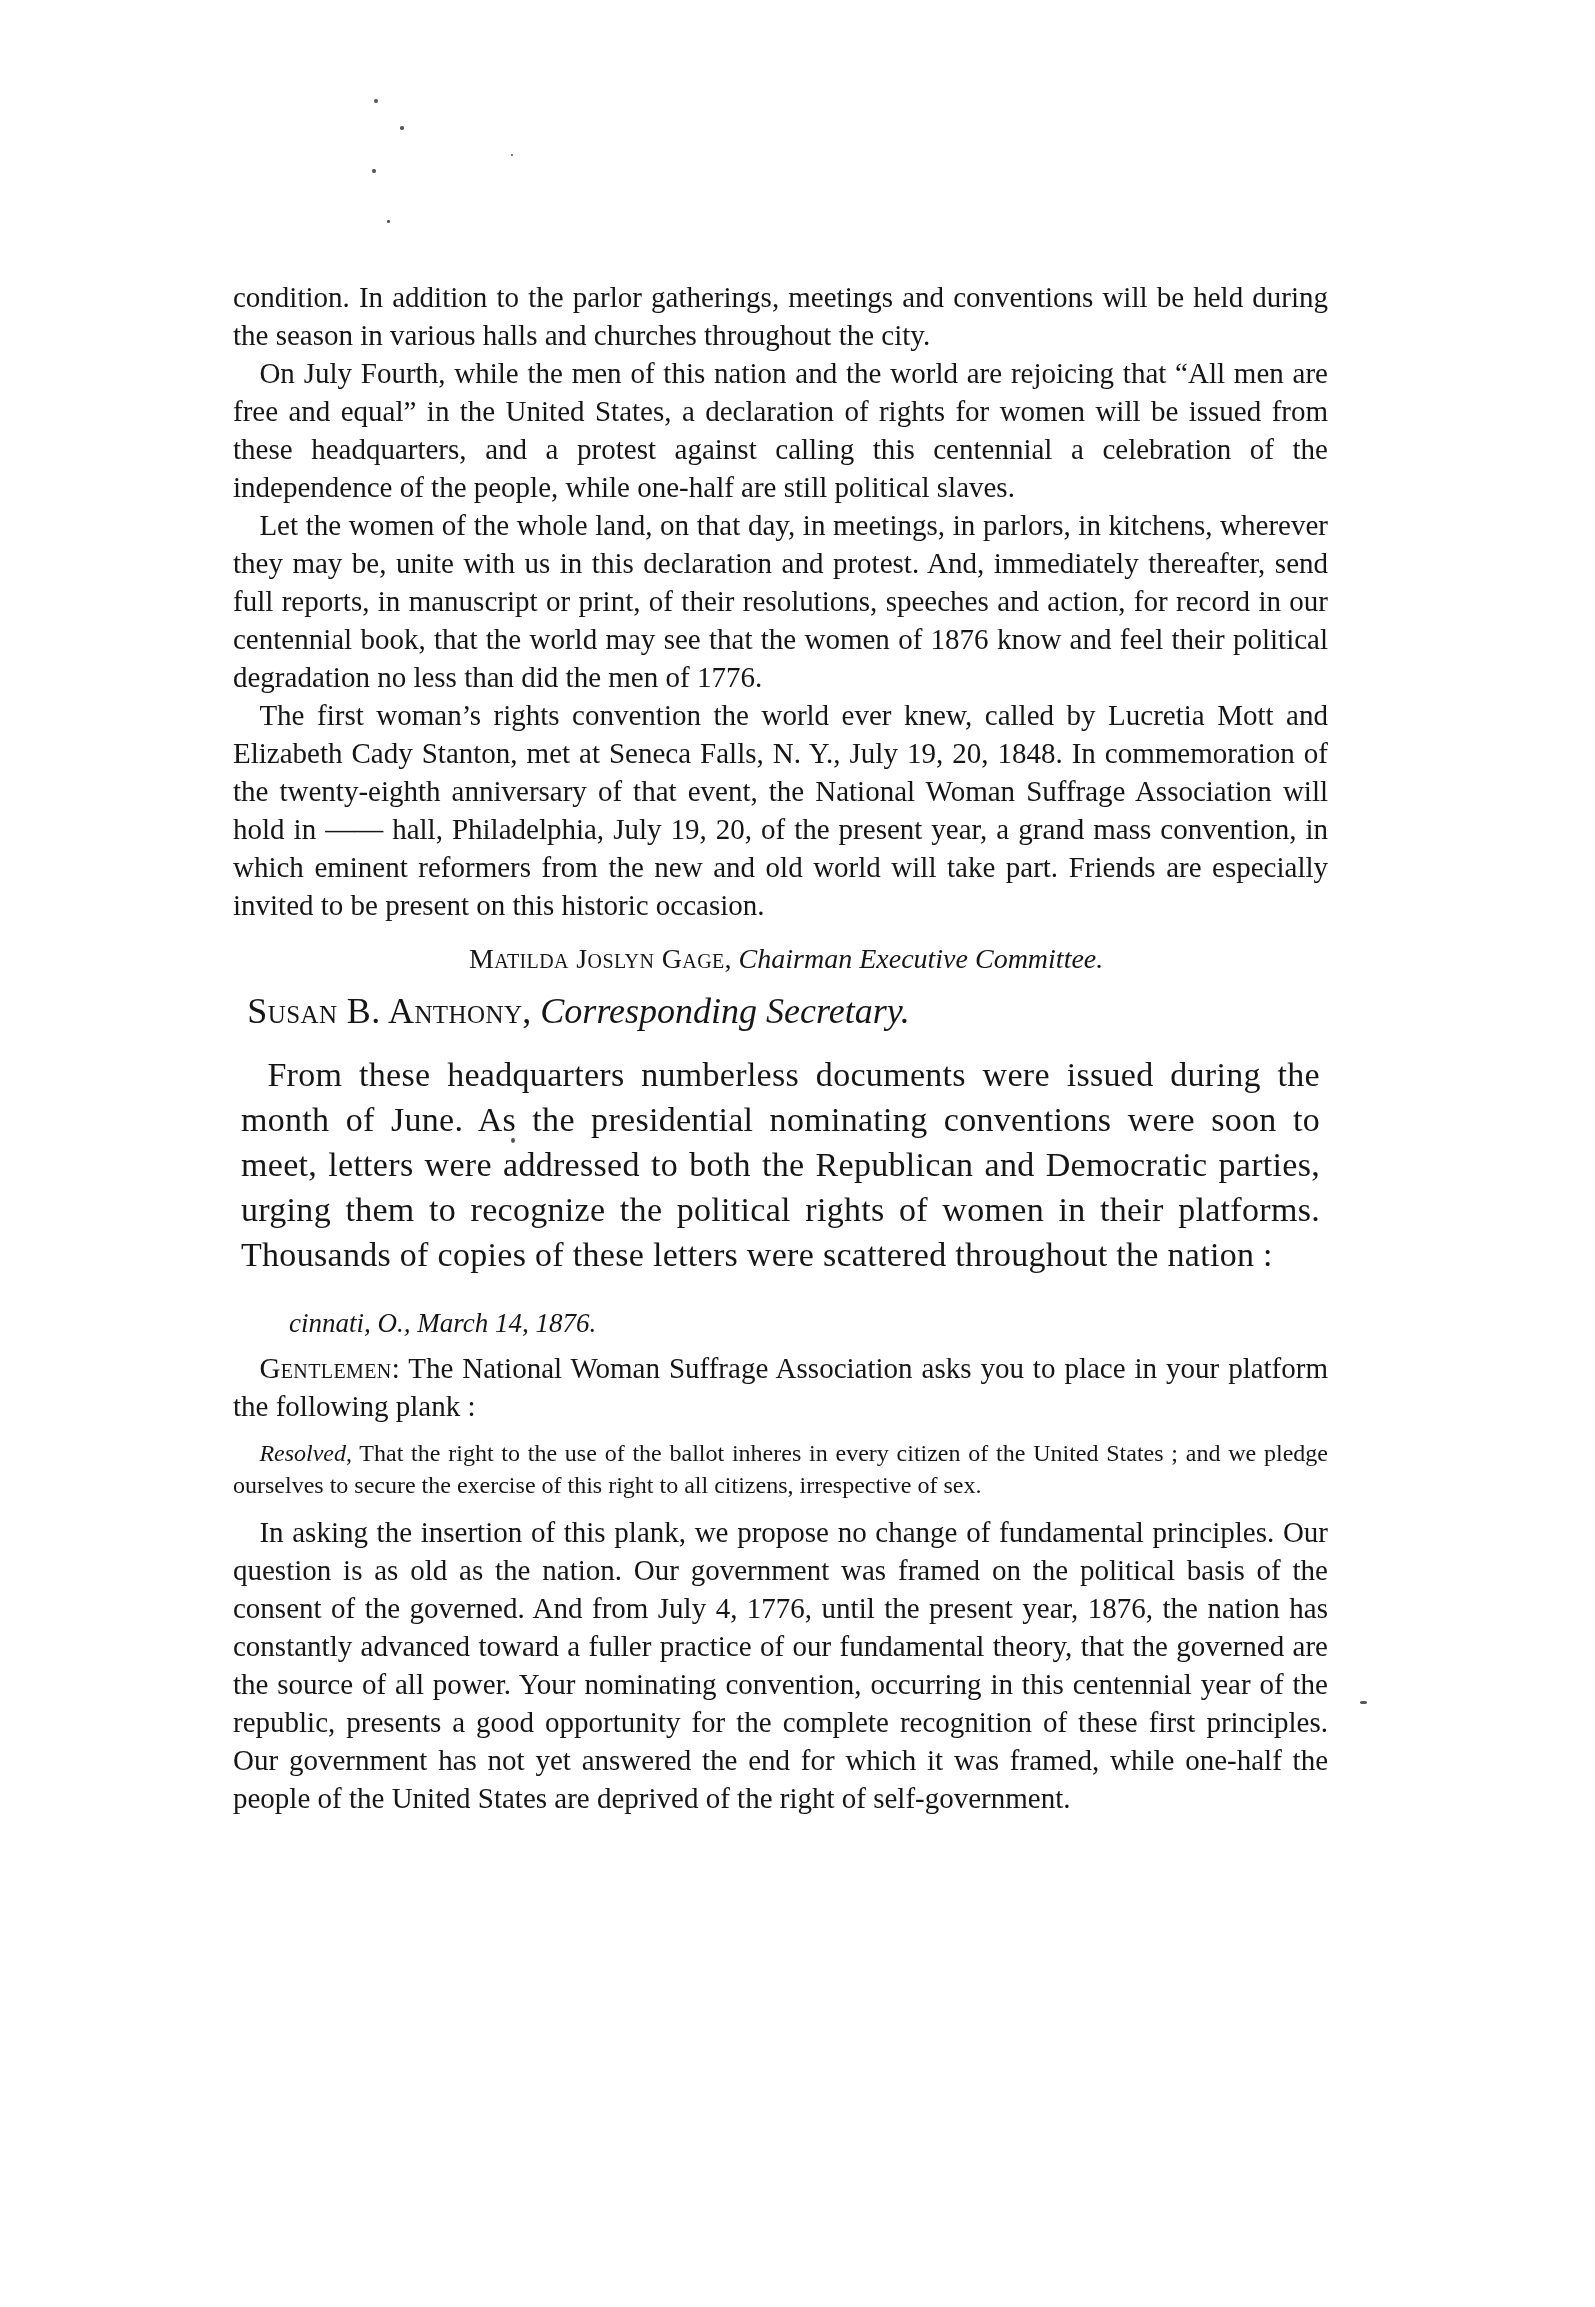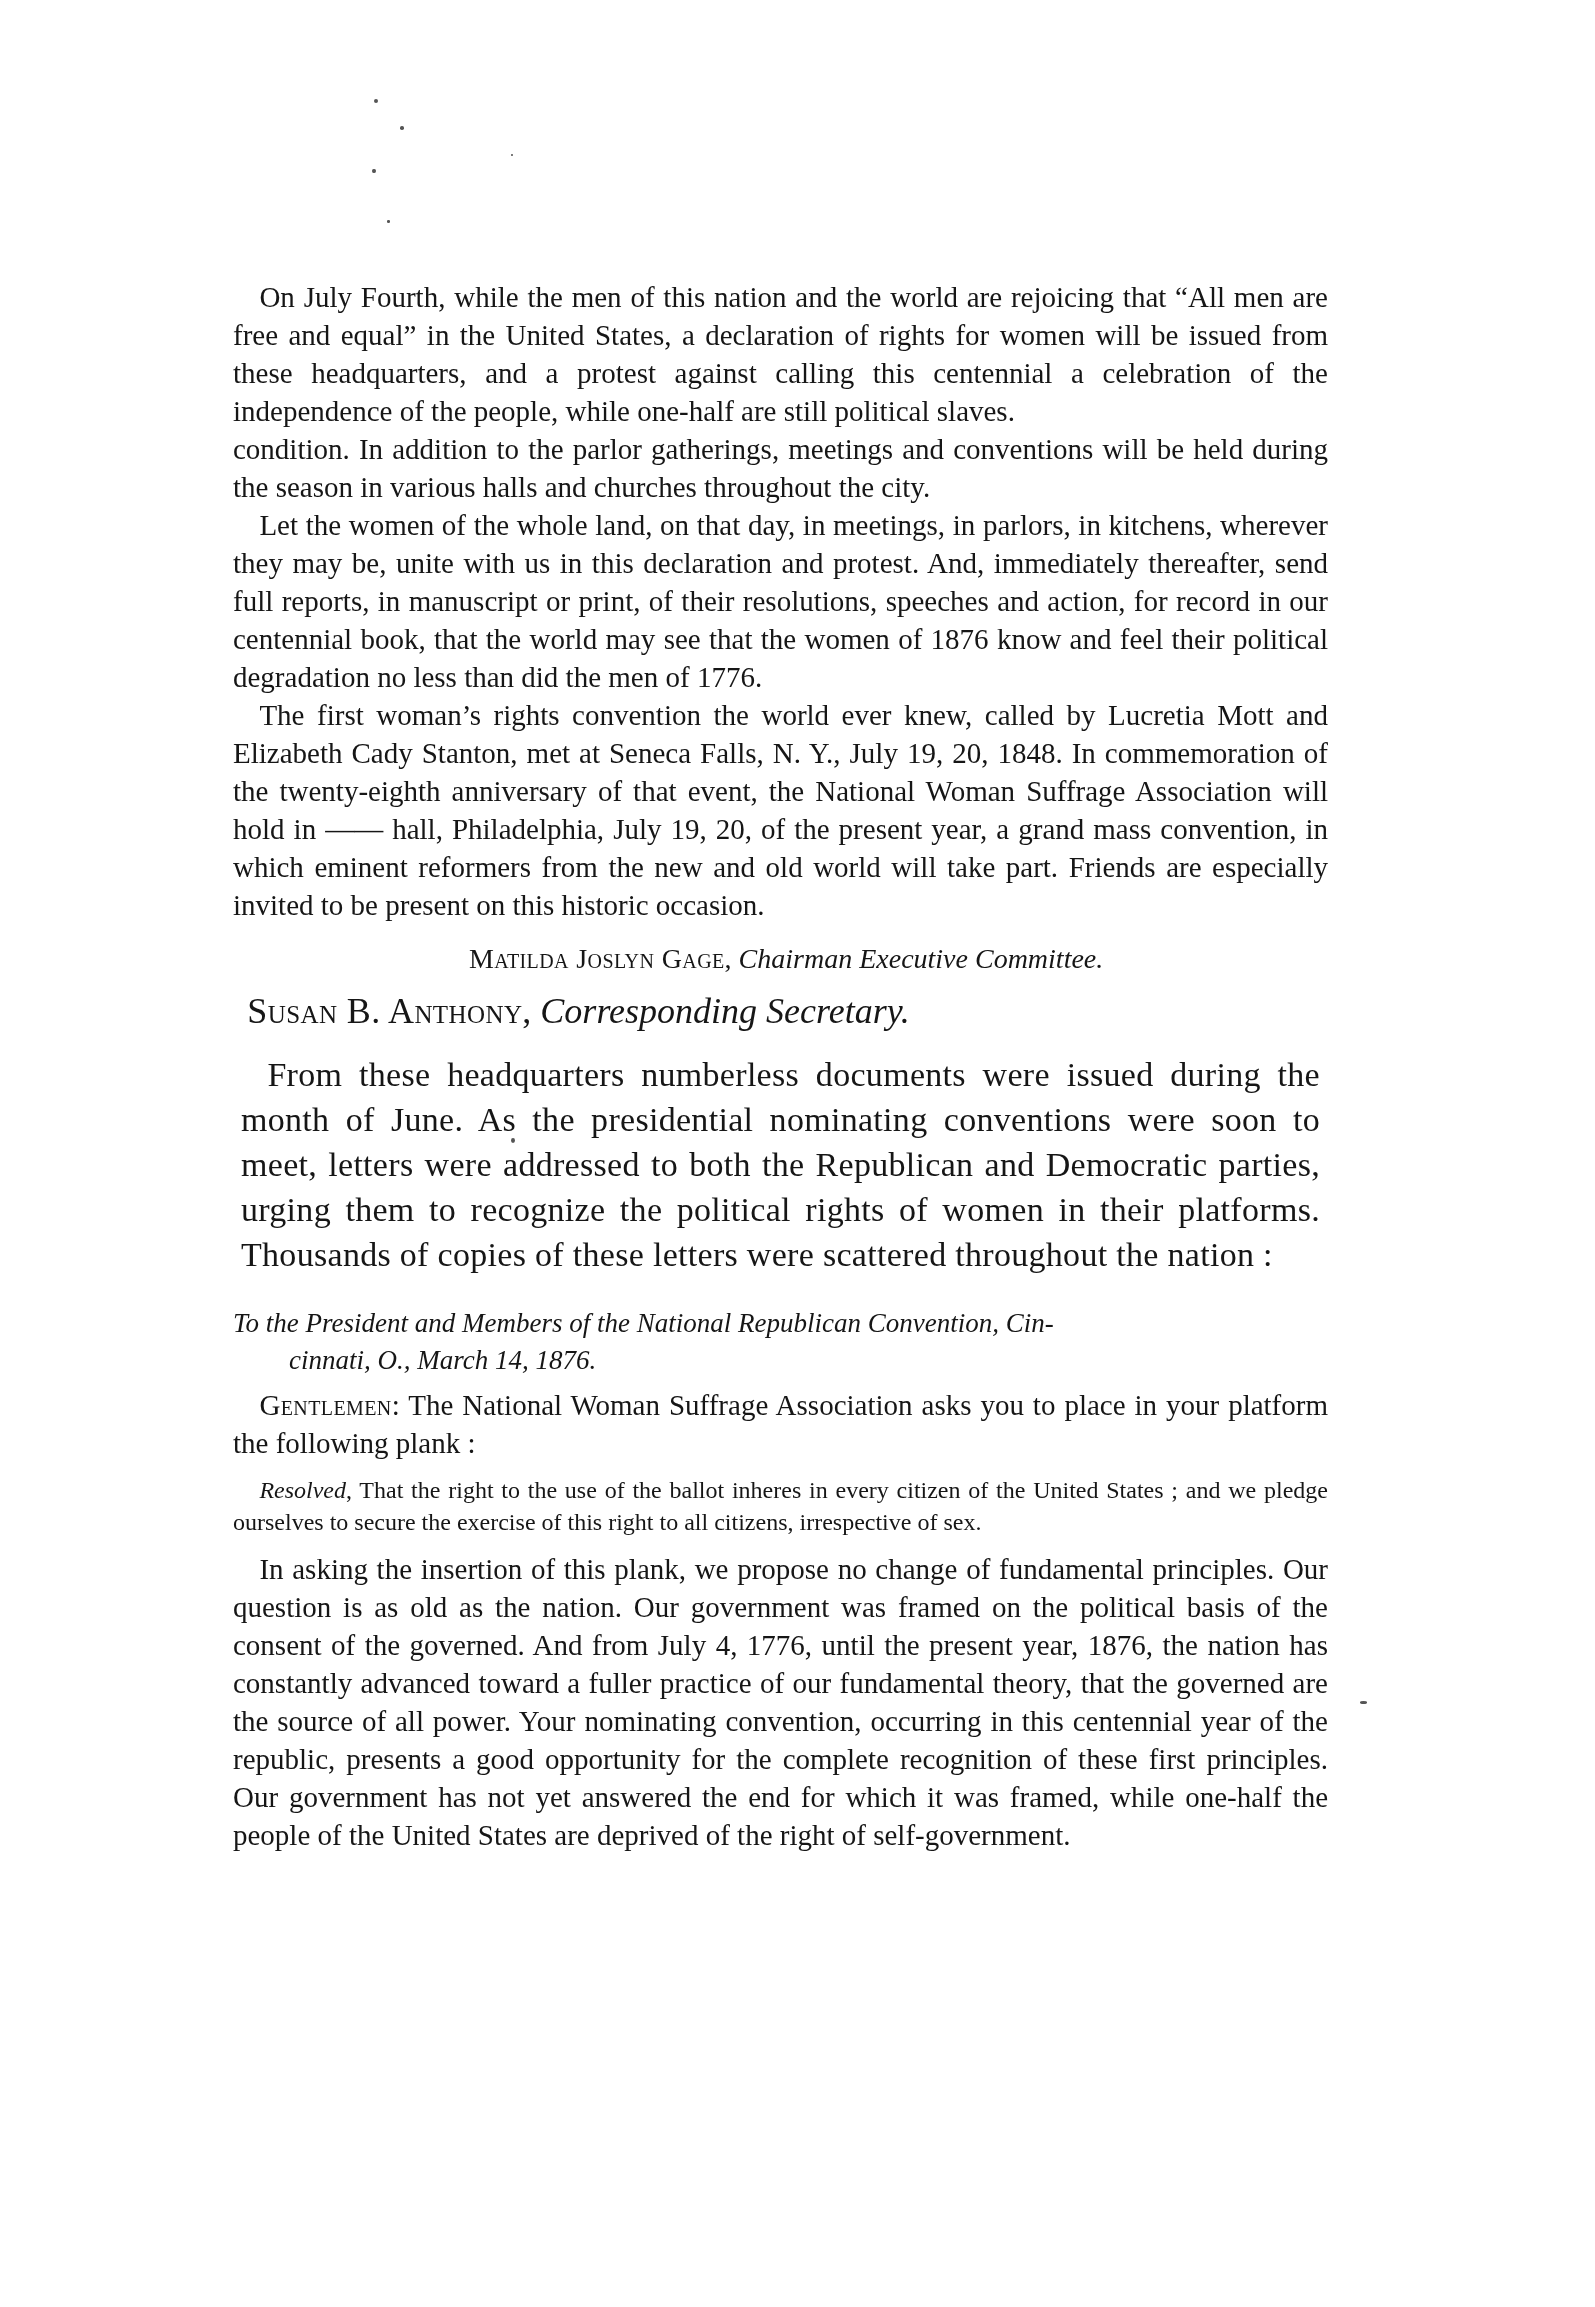--- a/index.html
+++ b/index.html
@@ -122,40 +122,39 @@
   <div class="speck" style="left:400px;top:126px;width:3.5px;height:3.5px;"></div>
   <div class="speck" style="left:372px;top:169px;width:3.5px;height:4.4px;"></div>
   <div class="speck" style="left:387px;top:220px;width:2.6px;height:2.6px;"></div>
   <div class="speck" style="left:511px;top:154px;width:1.8px;height:1.8px;"></div>
   <div class="speck" style="left:1360px;top:1701px;width:7px;height:2.6px;"></div>
   <div class="speck" style="left:511px;top:1138px;width:4.4px;height:5.3px;"></div>
 
 
   <div class="body-block block1">
 
+    <p class="p last-left">condition. In addition to the parlor gatherings, meetings and conventions will be held during the season in various halls and churches throughout the city.</p>
     <p class="p indent last-left">On July Fourth, while the men of this nation and the world are rejoicing that “All men are free and equal” in the United States, a declaration of rights for women will be issued from these headquarters, and a protest against calling this centennial a celebration of the independence of the people, while one-half are still political slaves.</p>
-    <p class="p last-left">condition. In addition to the parlor gatherings, meetings and conventions will be held during the season in various halls and churches throughout the city.</p>
     <p class="p indent last-left">Let the women of the whole land, on that day, in meetings, in parlors, in kitchens, wherever they may be, unite with us in this declaration and protest. And, immediately thereafter, send full reports, in manuscript or print, of their resolutions, speeches and action, for record in our centennial book, that the world may see that the women of 1876 know and feel their political degradation no less than did the men of 1776.</p>
     <p class="p indent last-left">The first woman’s rights convention the world ever knew, called by Lucretia Mott and Elizabeth Cady Stanton, met at Seneca Falls, N. Y., July 19, 20, 1848. In commemoration of the twenty-eighth anniversary of that event, the National Woman Suffrage Association will hold in —— hall, Philadelphia, July 19, 20, of the present year, a grand mass convention, in which eminent reformers from the new and old world will take part. Friends are especially invited to be present on this historic occasion.</p>
 
     <p class="signature-1">
       <span class="sc">Matilda Joslyn Gage</span><span>, </span><span class="it">Chairman Executive Committee.</span>
     </p>
     <p class="signature-2">
       <span class="sc">Susan B. Anthony</span><span>, </span><span class="it">Corresponding Secretary.</span>
     </p>
 
     <div class="gap-m"></div>
 
     <p class="large last-left">From these headquarters numberless documents were issued during the month of June. As the presidential nominating conventions were soon to meet, letters were addressed to both the Republican and Democratic parties, urging them to recognize the political rights of women in their platforms. Thousands of copies of these letters were scattered throughout the nation :</p>
 
     <div class="gap-l"></div>
 
     <p class="address">
-      <span>To the President and Members of the National Republican Convention, Cin-</span>
       <span class="line2">cinnati, O., March 14, 1876.</span>
     </p>
 
     <div class="gap-s"></div>
 
     <p class="p indent last-left"><span class="sc">Gentlemen</span><span>: The National Woman Suffrage Association asks you to place in your platform the following plank :</span></p>
 
     <div class="gap-m"></div>
 
     <p class="small last-left"><span class="it">Resolved</span><span>, That the right to the use of the ballot inheres in every citizen of the United States ; and we pledge ourselves to secure the exercise of this right to all citizens, irrespective of sex.</span></p>

